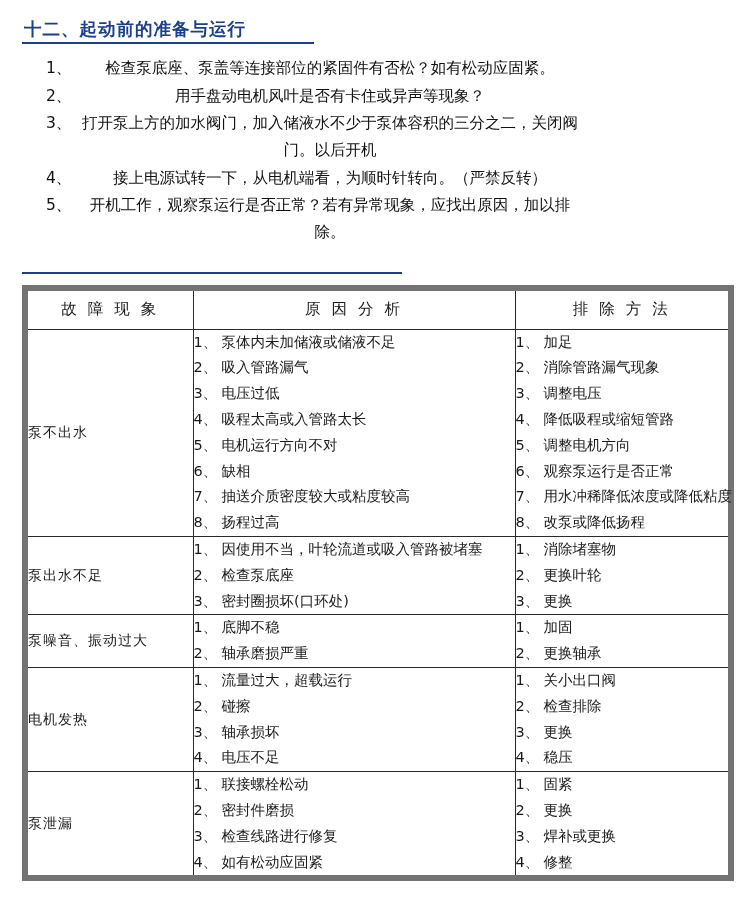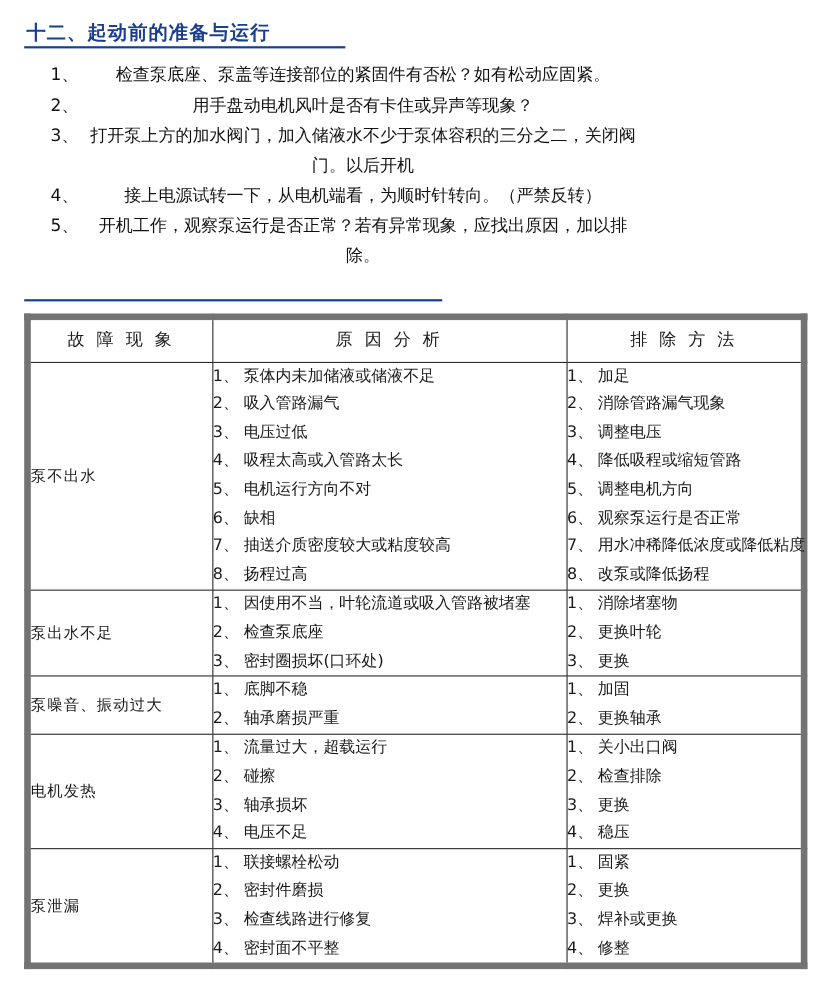--- a/index.html
+++ b/index.html
@@ -266,21 +266,21 @@
         </td>
       </tr>
 
       <tr>
         <td class="phenom">泵泄漏</td>
         <td class="listcell">
           <ol>
             <li><span class="n">1、</span><span>联接螺栓松动</span></li>
             <li><span class="n">2、</span><span>密封件磨损</span></li>
             <li><span class="n">3、</span><span>检查线路进行修复</span></li>
-            <li><span class="n">4、</span><span>密封面不平整</span></li>
+            <li><span class="n">4、</span><span>如有松动应固紧</span></li>
           </ol>
         </td>
         <td class="listcell">
           <ol>
             <li><span class="n">1、</span><span>固紧</span></li>
             <li><span class="n">2、</span><span>更换</span></li>
             <li><span class="n">3、</span><span>焊补或更换</span></li>
             <li><span class="n">4、</span><span>修整</span></li>
           </ol>
         </td>

